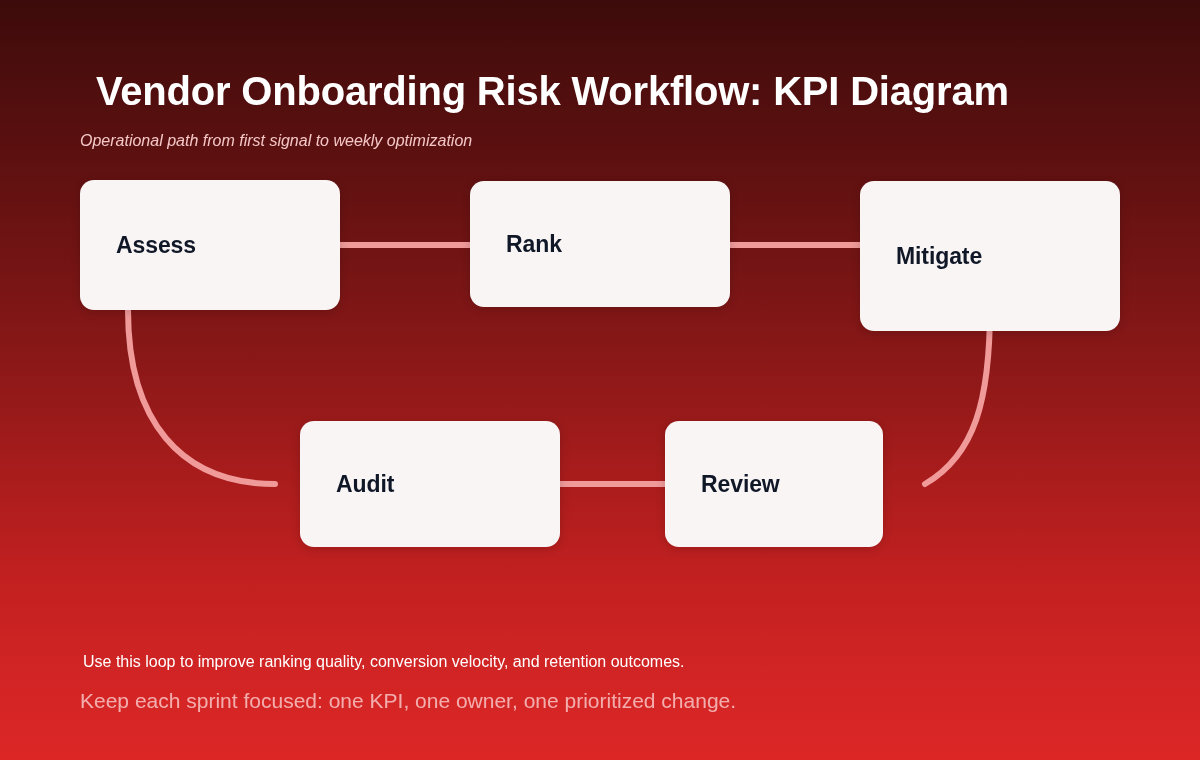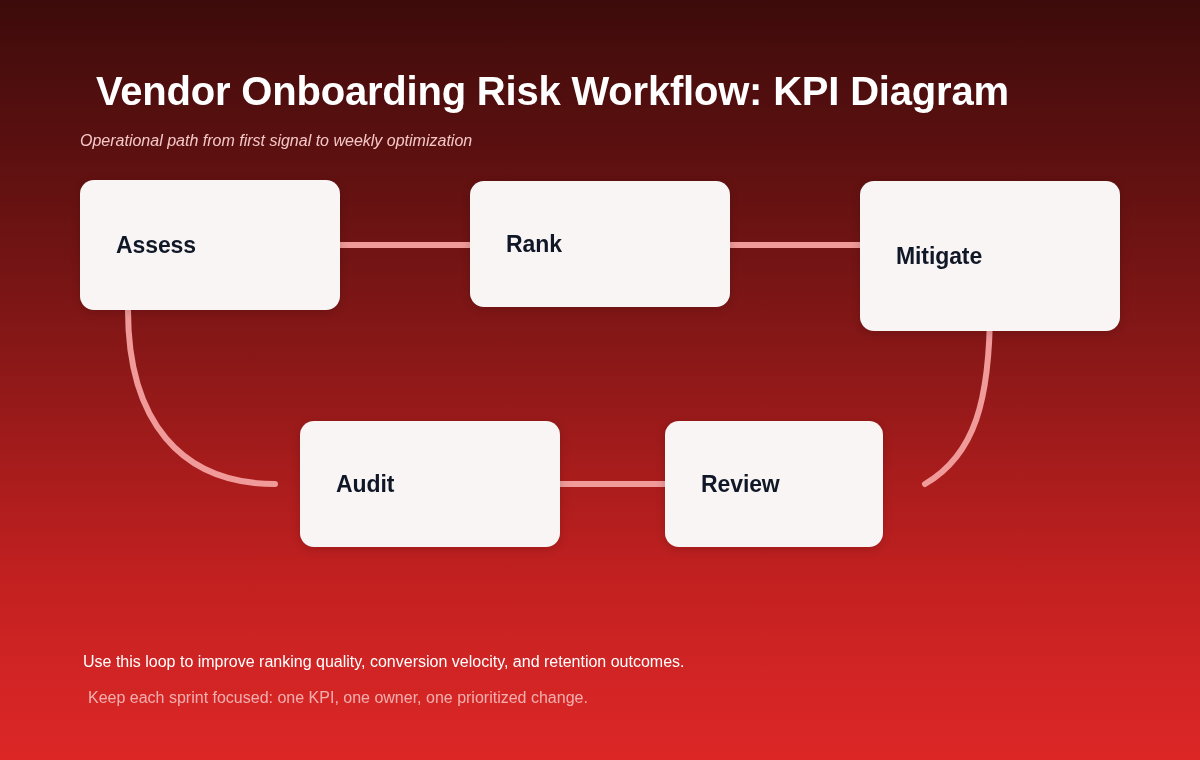--- a/index.html
+++ b/index.html
@@ -93,22 +93,22 @@
     top: 648px;
     width: 1050px;
   }
   #footer-primary {
     font-size: 16px;
     color: #ffffff;
     line-height: 1.35;
     margin: 3px;
   }
   #footer-secondary {
-    margin: 14px 0 0 8px;
-    font-size: 16px;
+    margin: 14px 0 0 0;
+    font-size: 21px;
     color: rgba(255, 226, 226, 0.72);
     line-height: 1.35;
   }
 </style>
 </head>
 <body>
 
 <div id="canvas">
 
   <div id="header">

